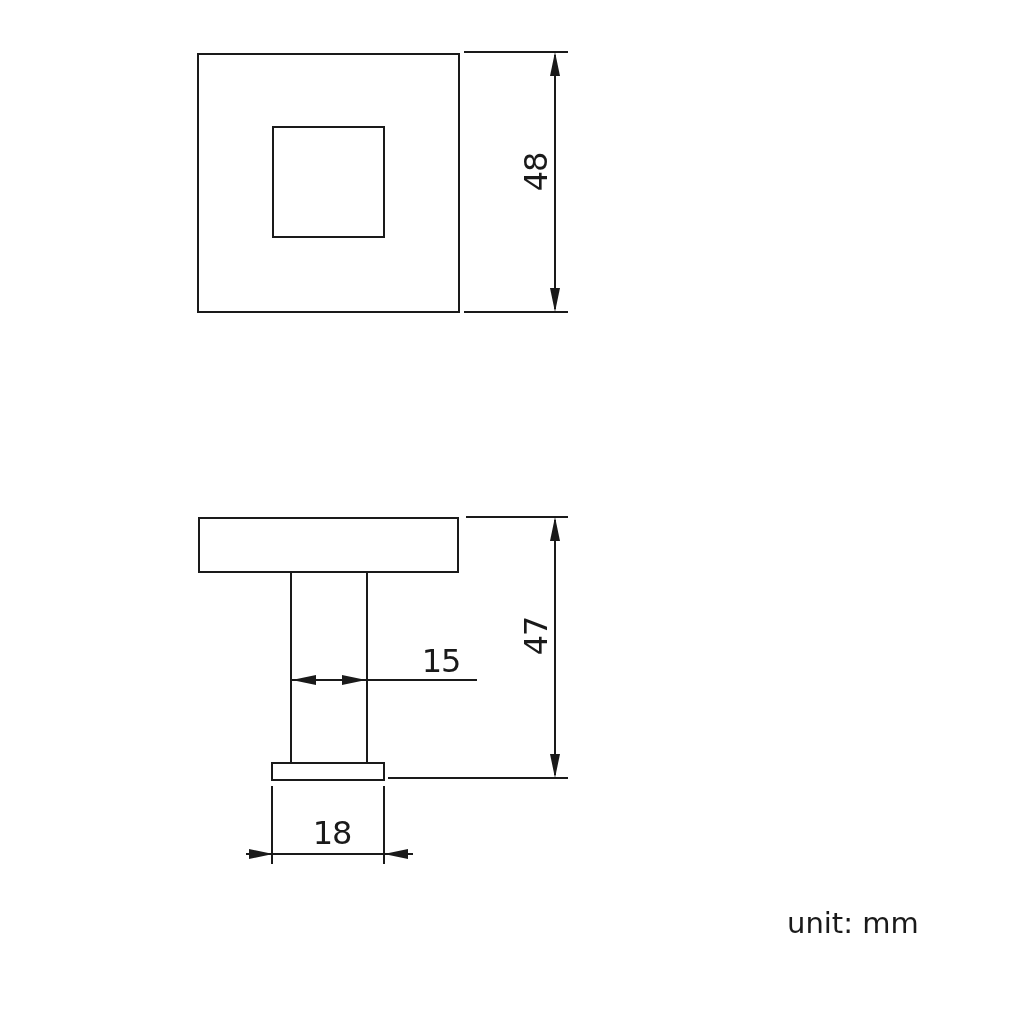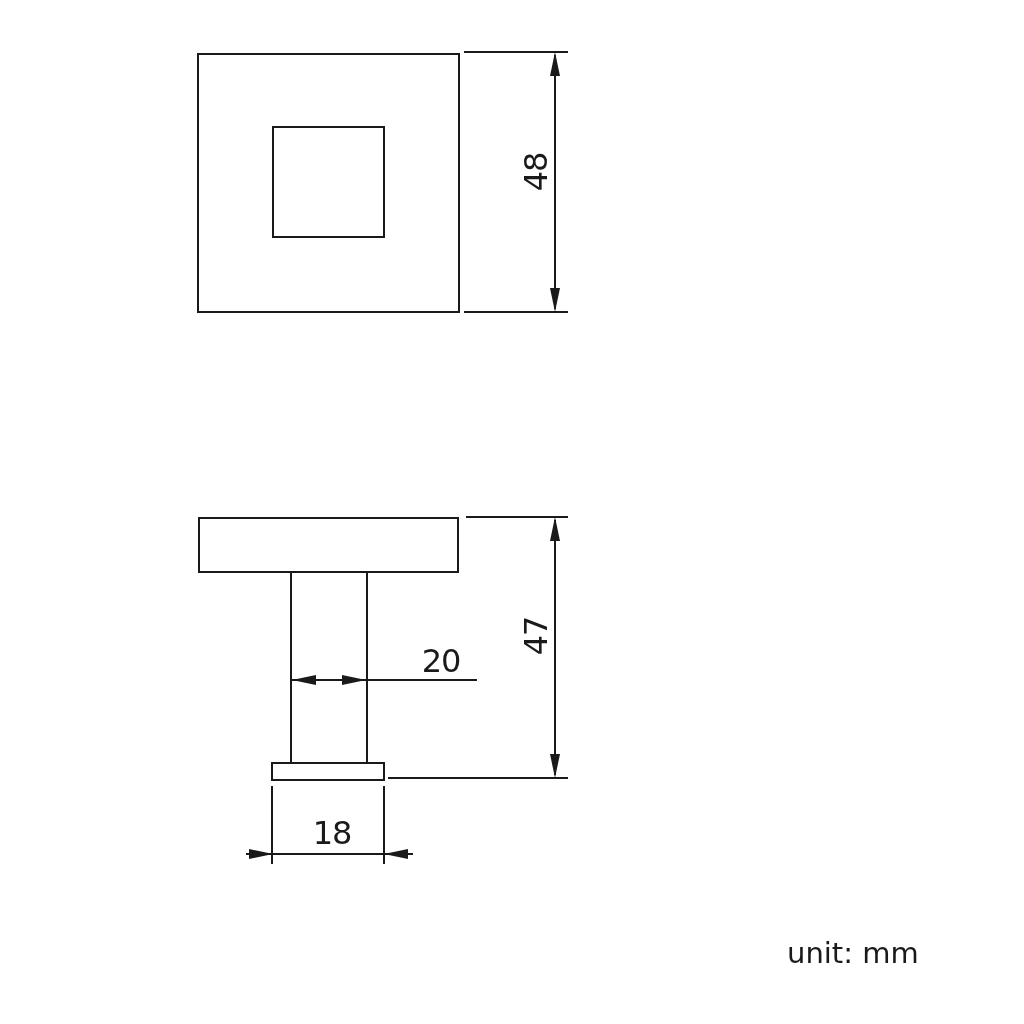--- a/index.html
+++ b/index.html
@@ -58,21 +58,21 @@
 
   
   #d23-ext-l  { left:271px; top:786px; height:78px; }
   #d23-ext-r  { left:383px; top:786px; height:78px; }
   #d23-line   { left:246px; top:853px; width:167px; }
   #d23-arr-l  { left:249px; top:849px; }  
   #d23-arr-r  { left:384px; top:849px; }  
   #d23-label  { left:292px; top:817px; width:80px; height:32px; }
 
   
-  #unit-note { position:absolute; left:787px; top:938px; font-size:29px; line-height:1.1; }
+  #unit-note { position:absolute; left:787px; top:908px; font-size:29px; line-height:1.1; }
 </style>
 </head>
 <body>
 
 <div id="canvas">
 
   <div>
     <div class="rect" id="fv-outer"></div>
     <div class="rect" id="fv-inner"></div>
 
@@ -88,21 +88,21 @@
 
   <div>
     <div class="rect" id="sv-plate"></div>
     <div id="sv-stem"></div>
     <div class="rect" id="sv-flange"></div>
 
     <div>
       <div class="hline" id="d15-line"></div>
       <div class="arrow left" id="d15-arr-l"></div>
       <div class="arrow right" id="d15-arr-r"></div>
-      <div class="dim-label" id="d15-label">20</div>
+      <div class="dim-label" id="d15-label">15</div>
     </div>
 
     <div>
       <div class="hline" id="d47-ext-top"></div>
       <div class="hline" id="d47-ext-bot"></div>
       <div class="vline" id="d47-line"></div>
       <div class="arrow up" id="d47-arr-up"></div>
       <div class="arrow down" id="d47-arr-dn"></div>
       <div class="dim-label rot" id="d47-label">47</div>
     </div>

